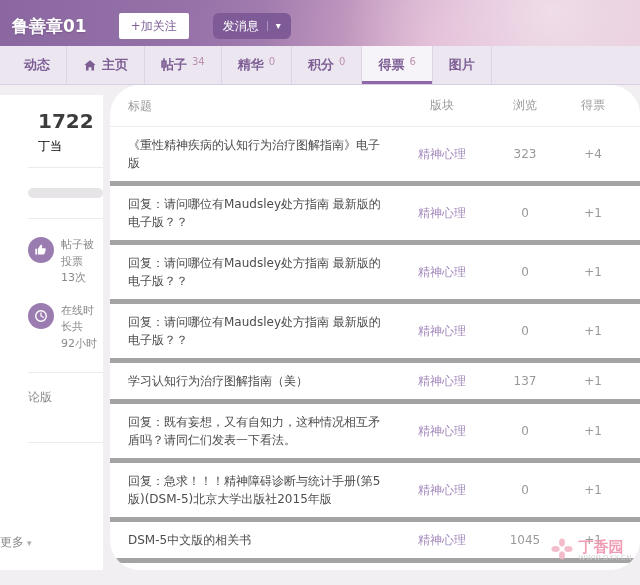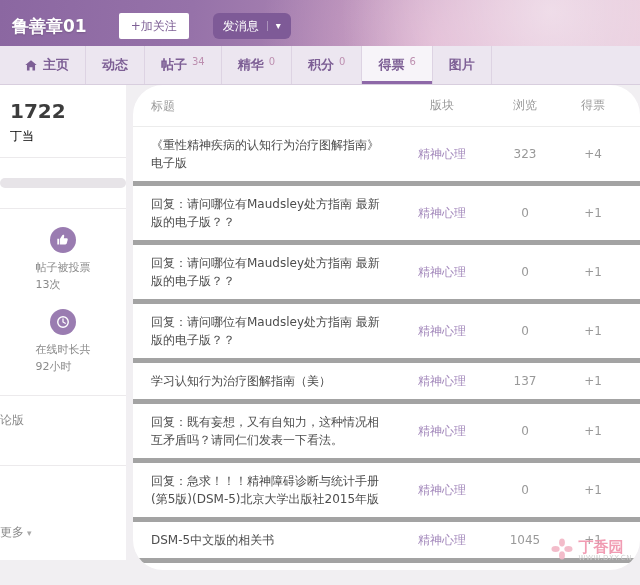--- a/index.html
+++ b/index.html
@@ -23,31 +23,31 @@
   .msg-caret { margin-left:8px; padding-left:8px; border-left:1px solid rgba(255,255,255,.35); font-size:10px; line-height:1; }
   
   .tabbar { height:39px; background:#ece6f0; border-bottom:1px solid #d8cede; display:flex; padding-left:8px; }
   .tab { position:relative; display:flex; align-items:center; padding:0 16px; font-size:13px; font-weight:bold; color:#7d5f95; border-right:1px solid #ddd3e3; cursor:pointer; }
   .tab-icon { margin-right:5px; display:inline-flex; }
   .tab-count { font-size:10px; color:#bd8fb0; margin-left:5px; position:relative; top:-4px; font-weight:normal; }
   .tab.active { background:#f7f4f9; }
   .tab.active::after { content:""; position:absolute; left:0; right:0; bottom:0; height:3px; background:#8e68a8; }
   
   .content { display:flex; }
-  .sidebar { width:126px; flex:none; background:#fff; margin-top:0; height:475px; position:relative; overflow:hidden; }
+  .sidebar { width:103px; flex:none; background:#fff; margin-top:10px; height:475px; position:relative; overflow:hidden;padding-left:28px; }
   .side-sec { border-bottom:1px solid #eceaec; }
   .score-sec { padding:14px 10px 12px; }
   .score { font-size:20px; font-weight:bold; color:#3c3c3c; }
   .score-label { font-size:12px; color:#000000; margin-top:5px; }
   .progress-sec { padding:20px 0; }
   .progress-track { height:10px; background:#e7e4e8; border-radius:5px; }
   .cut-text { font-size:12px; color:#8a8a8a; white-space:nowrap; overflow:hidden; }
   .cut1 { padding:16px 0 40px; }
   .stats-sec { padding:10px 0 4px; }
-  .stat { display:flex; align-items:center; gap:7px; margin:8px 0 16px;flex-direction:column; }
+  .stat { display:flex; gap:7px; margin:8px 0 16px; }
   .stat-icon { width:26px; height:26px; border-radius:50%; background:#9a7cb1; display:flex; align-items:center; justify-content:center; flex:none; }
   .stat-text { font-size:11px; color:#8a8a8a; line-height:1.5; }
   .cut2 { padding:16px 0 36px; }
   .more { position:absolute; bottom:19px; left:0; font-size:12px; color:#8a8a8a; cursor:pointer; }
   .more-caret { font-size:9px; color:#aaa; margin-left:3px; }
   
   .main { flex:1; background:#fff; margin-left:7px; height:485px; position:relative; overflow:hidden;border-radius:30px; }
   .thead { display:flex; align-items:center; height:42px; padding:0 18px; border-bottom:1px solid #ececec; }
   .thead > div { font-size:12px; color:#999; }
   .trow { display:flex; align-items:center; padding:9px 18px; border-bottom:5px solid #a3a3a3; }
@@ -73,29 +73,29 @@
   <span class="username">鲁善章01</span>
   <button class="follow-btn">+加关注</button>
   <button class="msg-btn">
     <span>发消息</span>
     <span class="msg-caret">▾</span>
   </button>
 </div>
 
 <div class="tabbar">
   <div class="tab">
+    <span class="tab-label">动态</span>
+  </div>
+  <div class="tab">
     <span class="tab-icon">
       <svg viewBox="0 0 16 16" width="14" height="13" fill="#7d5f95">
           <path d="M8 1.5 15 7.5h-2V14H9.8v-4H6.2v4H3V7.5H1z"></path>
         </svg>
     </span>
     <span class="tab-label">主页</span>
-  </div>
-  <div class="tab">
-    <span class="tab-label">动态</span>
   </div>
   <div class="tab">
     <span class="tab-label">帖子</span>
     <span class="tab-count">34</span>
   </div>
   <div class="tab">
     <span class="tab-label">精华</span>
     <span class="tab-count">0</span>
   </div>
   <div class="tab">

